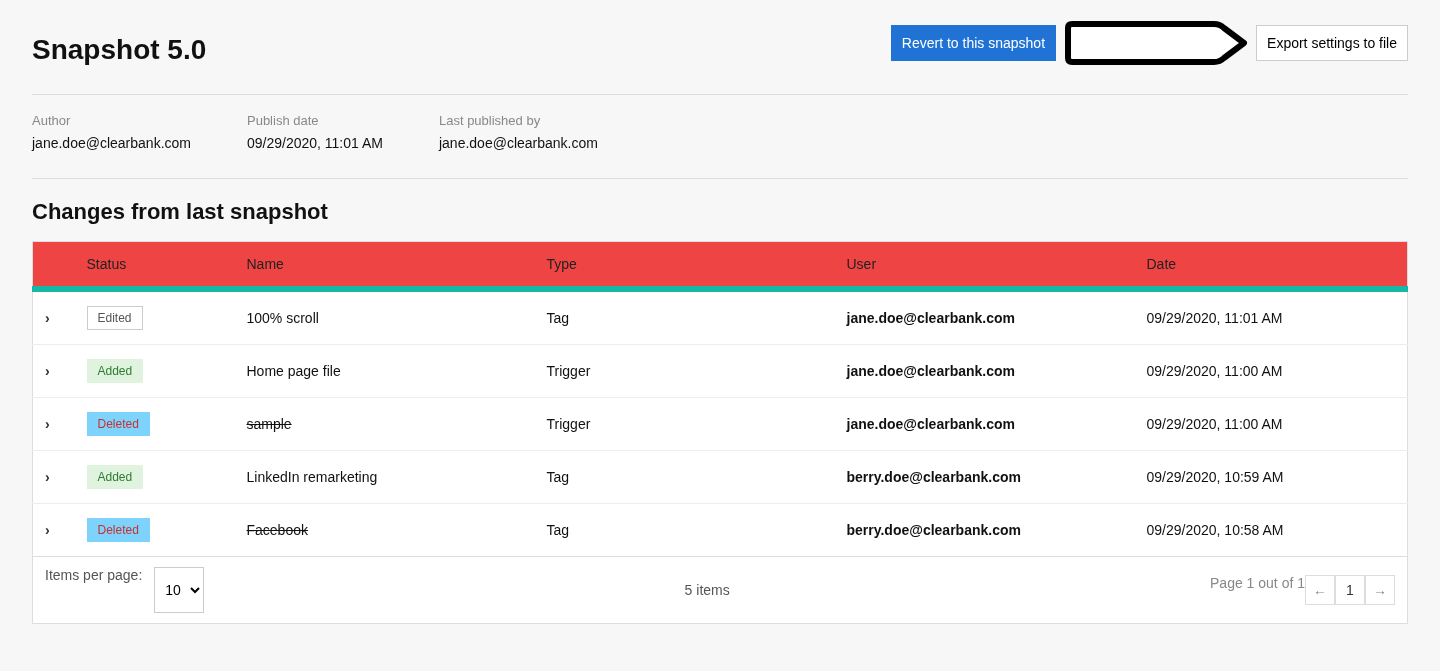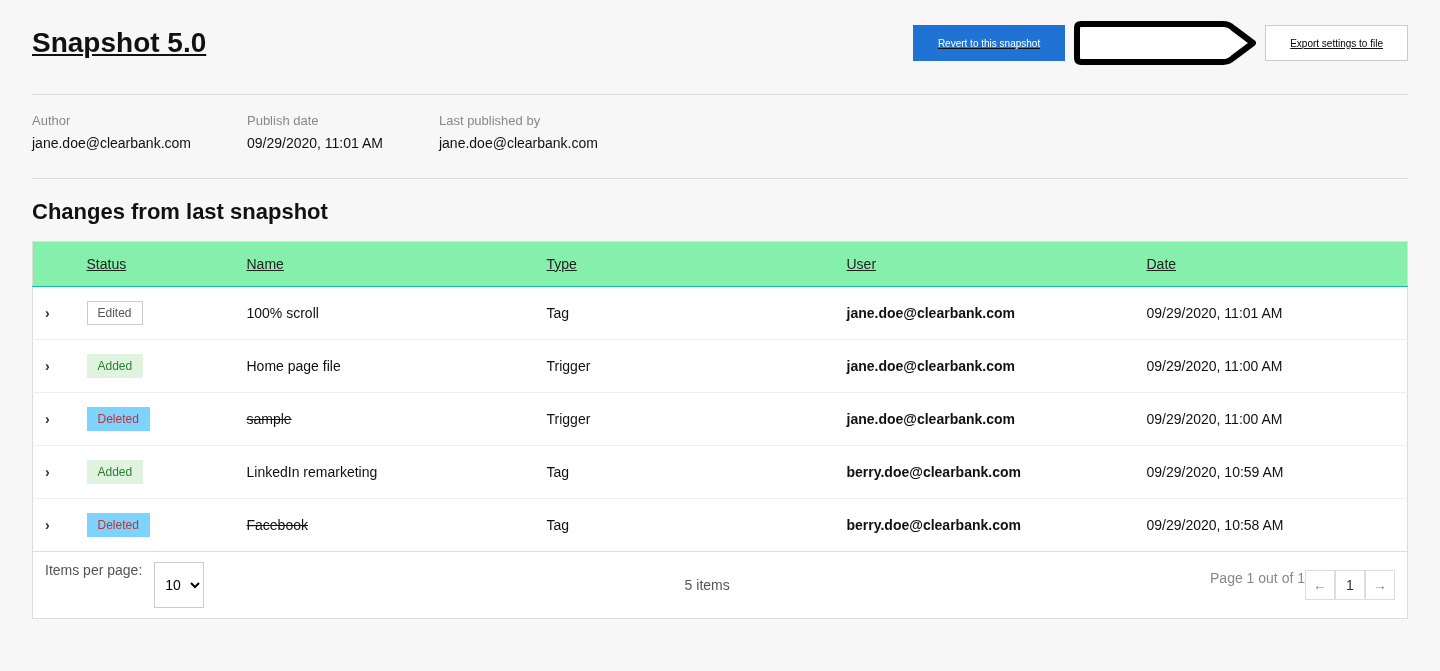--- a/index.html
+++ b/index.html
@@ -9,42 +9,41 @@
     font-family: -apple-system, BlinkMacSystemFont, "Segoe UI", Helvetica, Arial, sans-serif;
     color: #111;
     font-size: 14px;
   }
   .page {
     padding: 20px 32px;
     width: 1440px;
   }
   .header-row {
     display: flex;
-    align-items: center;
+    align-items: flex-end;
     justify-content: space-between;
     padding-bottom: 28px;
-    text-decoration: underline;
   }
   .page-title {
     font-size: 28px;
     font-weight: 700;
     margin: 0;
   }
   .header-actions {
     display: flex;
     align-items: center;
     gap: 8px;
   }
   .btn {
     display: inline-flex;
     align-items: center;
     justify-content: center;
     height: 36px;
-    padding: 0 24px;
-    font-size: 10px;
+    padding: 0 10px;
+    font-size: 14px;
     font-weight: 500;
     border: 1px solid #ccc;
     background: #fff;
     cursor: pointer;
     white-space: nowrap;
   }
   .btn-primary {
     background: #2073d4;
     border-color: #2073d4;
     color: #fff;
@@ -93,23 +92,22 @@
   }
   .table th, .table td {
     text-align: left;
     font-size: 14px;
     padding: 14px 12px;
     vertical-align: middle;
   }
   .table thead th {
     font-weight: 500;
     color: #222;
-    border-bottom: 1px solid #14b8a6;
-    background:#86efac;
-    text-decoration:underline;
+    border-bottom: 6px solid #14b8a6;
+    background:#ef4444;
   }
   .table tbody tr { border-top: 1px solid #eee; }
   .col-expand { width: 42px; text-align:center; }
   .col-status { width: 160px; }
   .col-name { width: 300px; }
   .col-type { width: 300px; }
   .col-user { width: 300px; }
   .col-date { width: auto; }
 
   .expand-icon {

